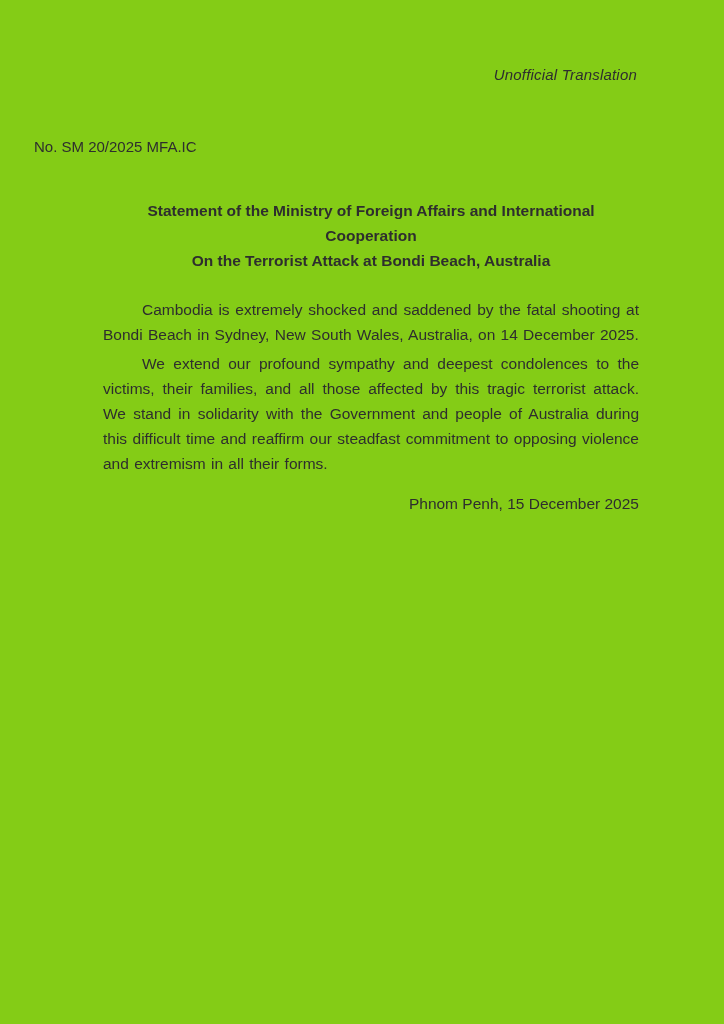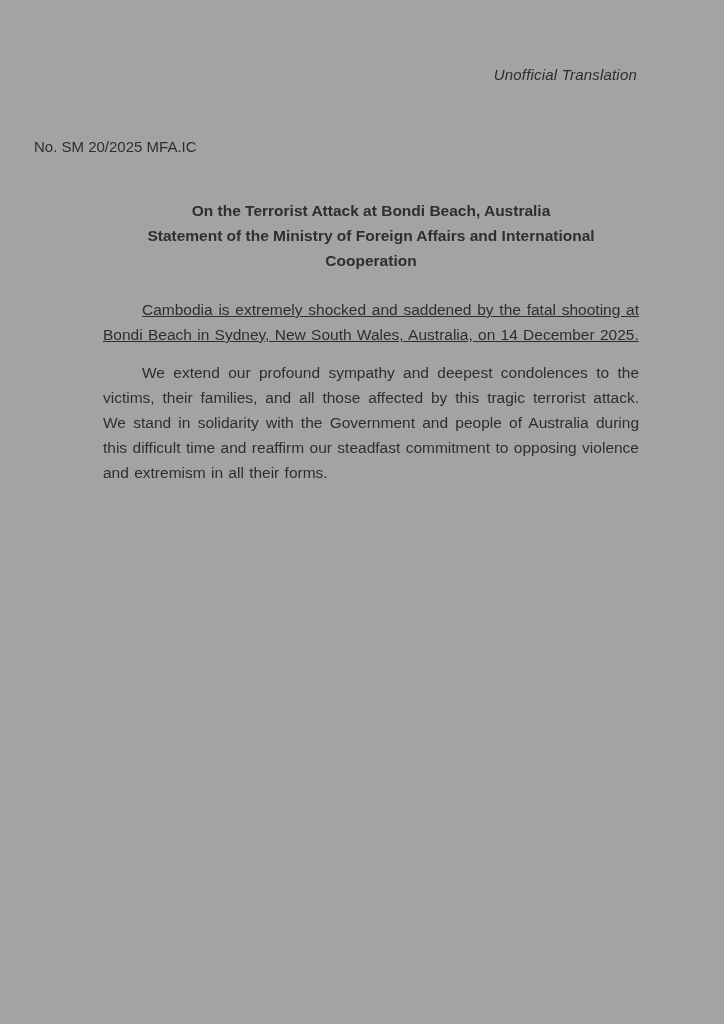--- a/index.html
+++ b/index.html
@@ -4,21 +4,21 @@
 <style>
   html, body {
     margin: 0;
     padding: 0;
     background: #ffffff;
   }
   .page {
     position: relative;
     width: 724px;
     height: 1024px;
-    background: #a3a3a3;
+    background: #84cc16;
     font-family: "Liberation Sans", sans-serif;
     color: #2e2e2e;
     overflow: hidden;
   }
   .header-note {
     position: absolute;
     top: 66px;
     right: 87px;
     font-size: 15px;
     font-style: italic;
@@ -45,47 +45,47 @@
   }
   .body-para {
     font-size: 15.5px;
     line-height: 25px;
     text-align: justify;
     text-indent: 39px;
     margin: 0 0 12px 0;
     word-spacing: 1px;
   }
   .body-para.first {
-    margin-bottom: 13px;
-    text-decoration: underline;
+    margin-bottom: 4px;
   }
   .dateline {
     font-size: 15.5px;
     line-height: 25px;
     text-align: right;
     margin: 15px 0 0 0;
   }
 </style>
 </head>
 <body>
 
 <div class="page">
 
   <div class="header-note">Unofficial Translation</div>
 
   <div class="ref-number">No. SM 20/2025 MFA.IC</div>
 
   <div class="content">
 
     <div class="doc-title">
+      <div>Statement of the Ministry of Foreign Affairs and International Cooperation</div>
       <div>On the Terrorist Attack at Bondi Beach, Australia</div>
-      <div>Statement of the Ministry of Foreign Affairs and International Cooperation</div>
     </div>
 
     <p class="body-para first">Cambodia is extremely shocked and saddened by the fatal shooting at Bondi Beach in Sydney, New South Wales, Australia, on 14 December 2025.</p>
 
     <p class="body-para">We extend our profound sympathy and deepest condolences to the victims, their families, and all those affected by this tragic terrorist attack. We stand in solidarity with the Government and people of Australia during this difficult time and reaffirm our steadfast commitment to opposing violence and extremism in all their forms.</p>
 
 
+    <p class="dateline">Phnom Penh, 15 December 2025</p>
 
   </div>
 
 </div>
 
 </body></html>

